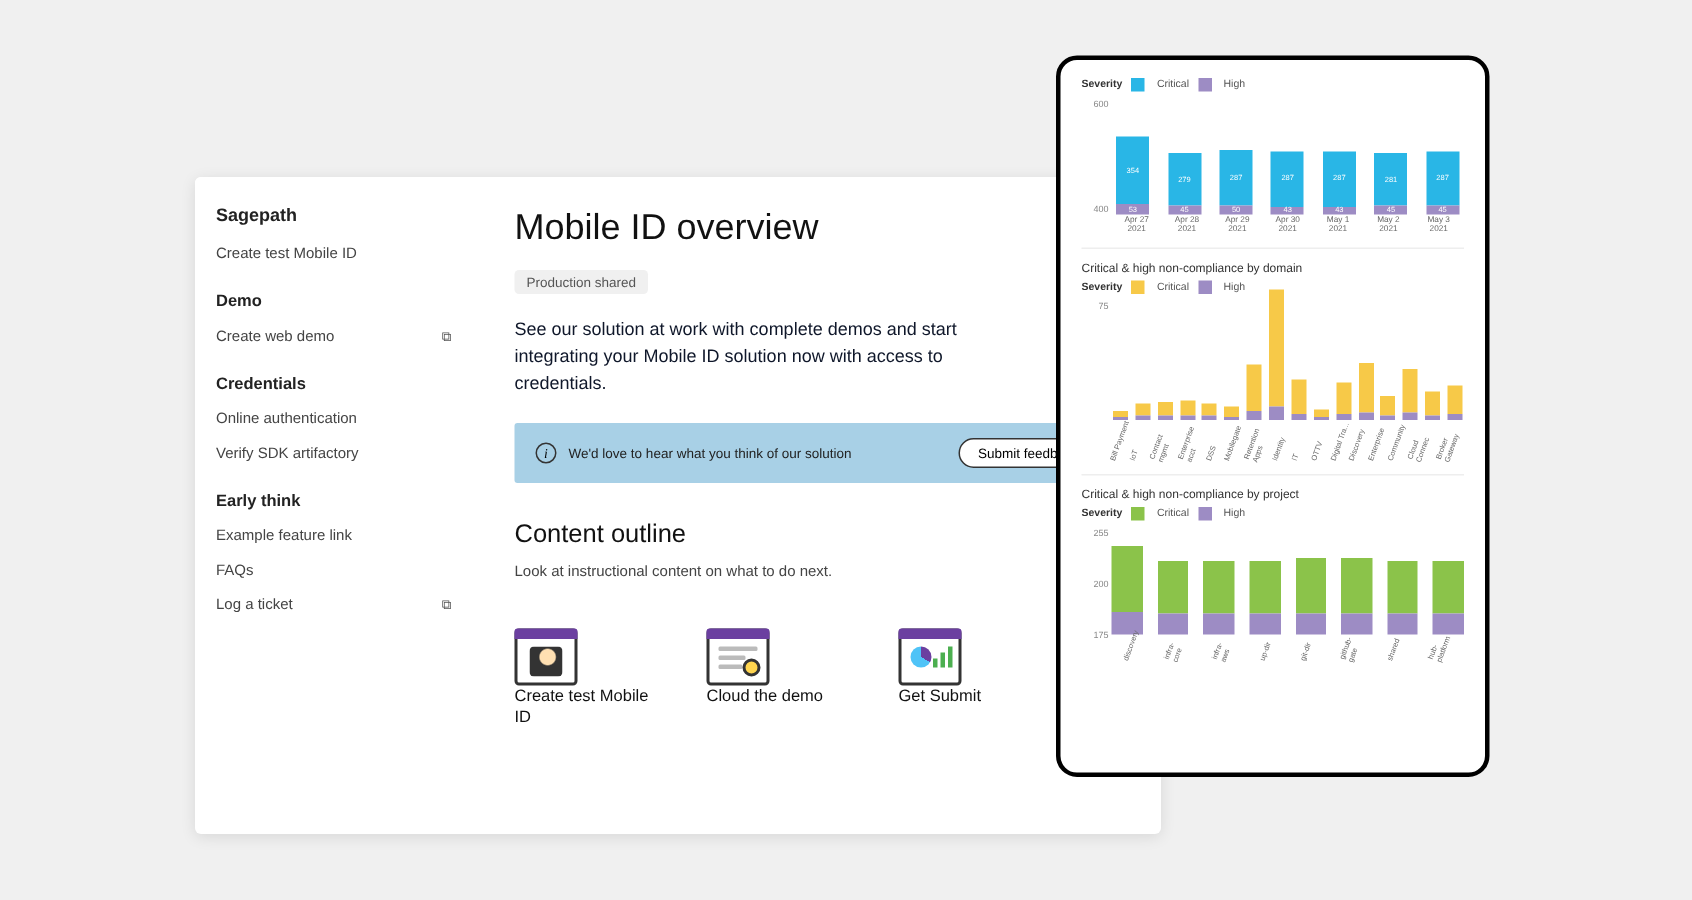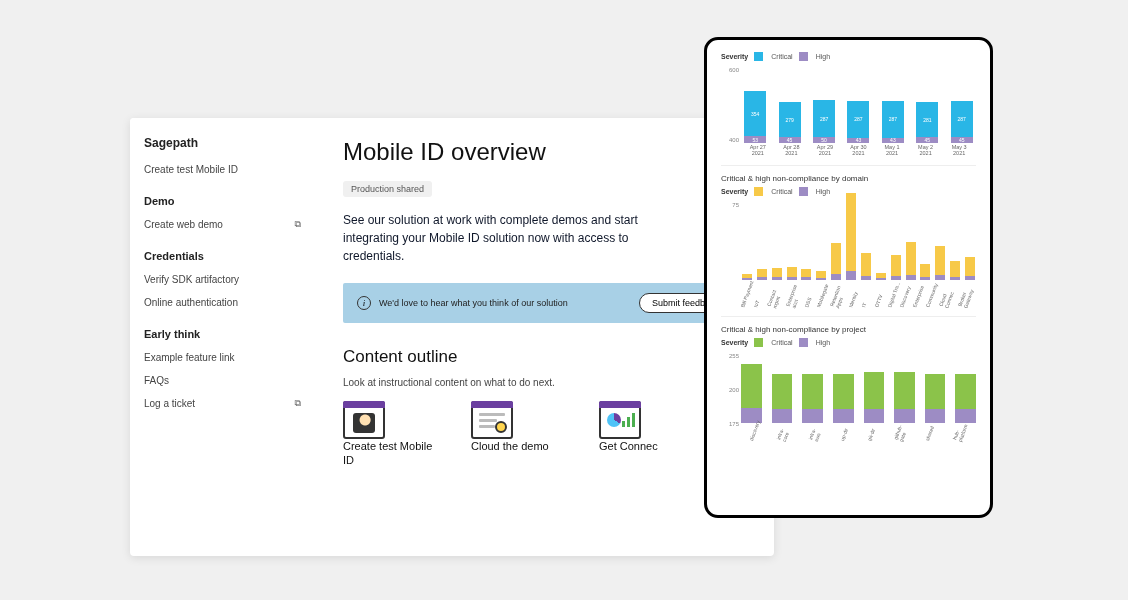--- a/index.html
+++ b/index.html
@@ -22,21 +22,21 @@
 .main { flex: 1; padding: 20px 28px; overflow-y: auto; }
 .main h1 { font-size: 24px; font-weight: 400; color: #111; margin-bottom: 12px; }
 .badge { display: inline-block; background: #f0f0f0; color: #555; font-size: 9px; padding: 3px 8px; border-radius: 3px; margin-bottom: 14px; }
 .intro { font-size: 12px; color: #0f172a; line-height: 1.5; margin-bottom: 18px; max-width: 320px; }
 .banner { background: #a8d0e6; padding: 10px 14px; display: flex; align-items: center; justify-content: space-between; border-radius: 2px; margin-bottom: 24px; }
 .banner-left { display: flex; align-items: center; gap: 8px; }
 .info-icon { width: 14px; height: 14px; border: 1.2px solid #333; border-radius: 50%; display: inline-flex; align-items: center; justify-content: center; font-size: 9px; font-style: italic; font-family: serif; }
 .banner-text { font-size: 9px; color: #222; }
 .banner-btn { background: #fff; border: 1px solid #333; border-radius: 12px; padding: 4px 12px; font-size: 9px; cursor: pointer; }
 .main h2 { font-size: 17px; font-weight: 400; color: #111; margin-bottom: 10px; }
-.sub { font-size: 10px; color: #444; margin-bottom: 13px; }
+.sub { font-size: 10px; color: #444; margin-bottom: 32px; }
 .cards { display: flex; gap: 28px; }
 .card { width: 100px; }
 
 .ill { position: relative; width: 42px; height: 38px; }
 .ill .win { position: absolute; inset: 0; border: 2px solid #333; border-radius: 3px; background: #fff; }
 .ill .bar { position: absolute; top: 0; left: 0; right: 0; height: 7px; background: #6b3fa0; border-radius: 2px 2px 0 0; }
 .ill .person { position: absolute; top: 12px; left: 10px; width: 22px; height: 20px; background: radial-gradient(circle at 55% 35%, #ffe0b2 0 5px, transparent 6px), #333; border-radius: 3px; }
 .ill .lines { position: absolute; top: 12px; left: 8px; right: 8px; }
 .ill .line { height: 3px; background: #bbb; margin-bottom: 3px; border-radius: 1px; }
 .ill .key { position: absolute; bottom: 6px; right: 6px; width: 12px; height: 12px; background: #ffd54f; border: 2px solid #333; border-radius: 50%; }
@@ -78,22 +78,22 @@
       <div class="side-title">Sagepath</div>
       <div class="side-item">Create test Mobile ID</div>
 
       <div class="side-group">Demo</div>
       <div class="side-item">
         <span>Create web demo</span>
         <span class="ext-icon">⧉</span>
       </div>
 
       <div class="side-group">Credentials</div>
+      <div class="side-item">Online authentication</div>
       <div class="side-item">Verify SDK artifactory</div>
-      <div class="side-item">Online authentication</div>
 
       <div class="side-group">Early think</div>
       <div class="side-item">Example feature link</div>
 
       <div class="side-item">FAQs</div>
       <div class="side-item">
         <span>Log a ticket</span>
         <span class="ext-icon">⧉</span>
       </div>
     </aside>
@@ -137,21 +137,21 @@
           <div class="ill">
               <div class="win"></div>
               <div class="bar"></div>
               <div class="pie"></div>
               <div class="bars">
                 <span style="height:6px"></span>
                 <span style="height:10px"></span>
                 <span style="height:14px"></span>
               </div>
             </div>
-          <div class="card-title">Get Connec</div>
+          <div class="card-title">Get Submit</div>
         </div>
       </div>
     </main>
   </div>
 </div>
 
 <div class="tablet">
 
   <div class="legend">
     <span class="lab">Severity</span>

